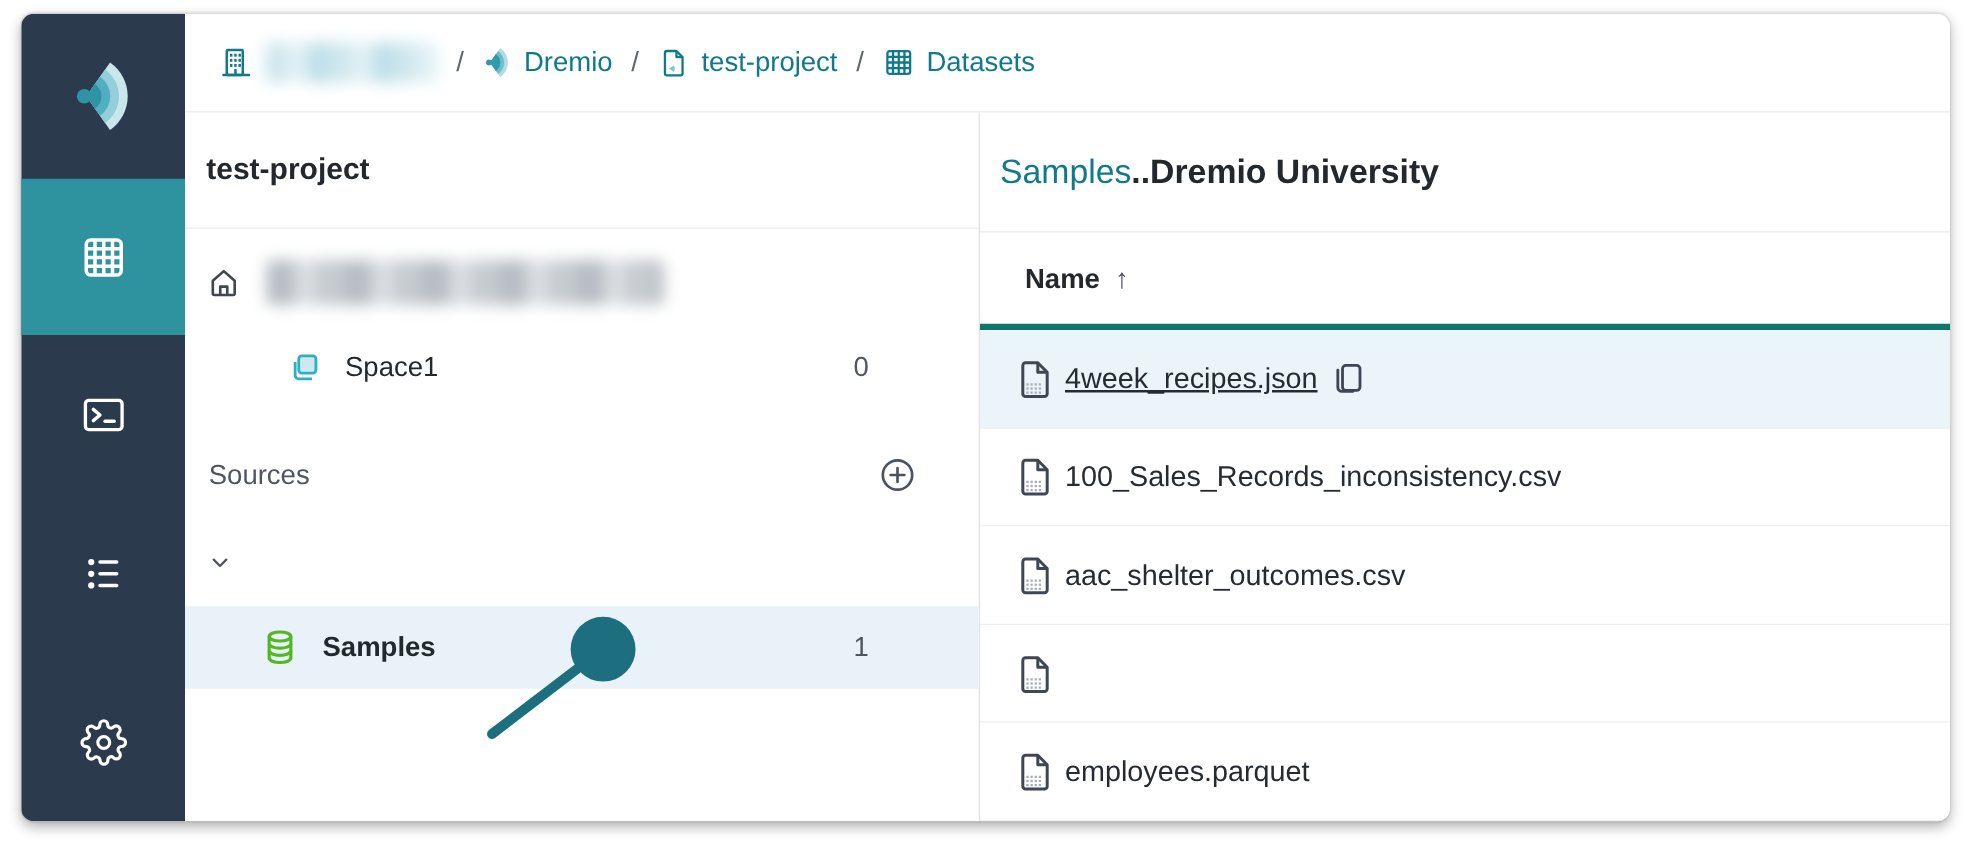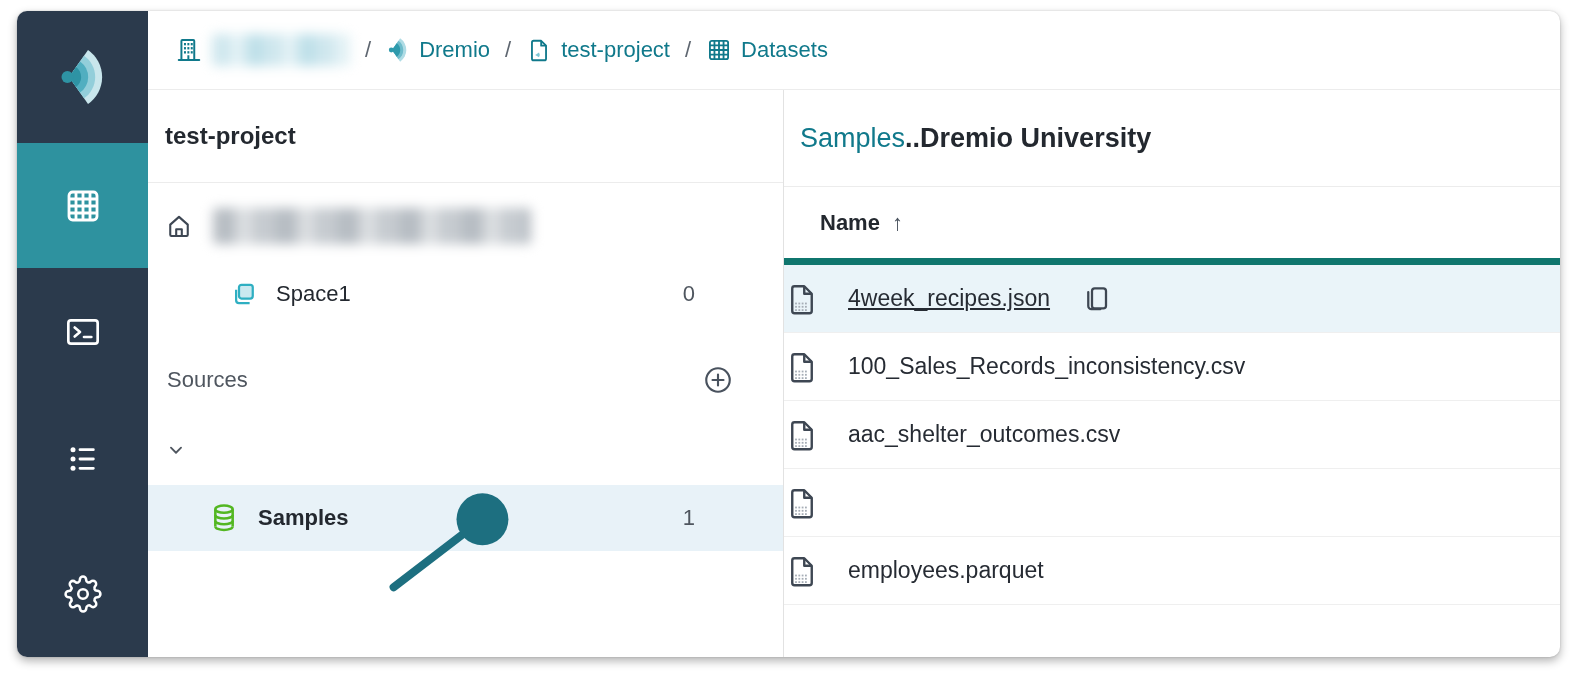--- a/index.html
+++ b/index.html
@@ -46,24 +46,24 @@
   .tname.bold{font-weight:700}
   .tcount{font-size:22px;color:var(--text-gray);margin-left:auto;margin-right:38px}
   .plus-btn{margin-left:auto;cursor:pointer;display:flex}
   .chev{display:flex;cursor:pointer}
   .annot-svg{position:absolute;inset:0;pointer-events:none}
   
   .right-panel{flex:1;display:flex;flex-direction:column;min-width:0}
   .rp-header{height:97px;border-bottom:1px solid var(--border);display:flex;align-items:center;padding-left:16px;font-size:27px;white-space:nowrap;overflow:hidden}
   .seg-link{color:var(--link);font-weight:400;cursor:pointer}
   .seg-dark{color:var(--text-dark);font-weight:700}
-  .table-head{height:78px;border-bottom:7px solid #0f766e;display:flex;align-items:center;padding-left:36px;gap:12px;cursor:pointer}
+  .table-head{height:78px;border-bottom:5px solid #0f766e;display:flex;align-items:center;padding-left:36px;gap:12px;cursor:pointer}
   .col-label{font-size:22px;font-weight:700;color:var(--text-dark)}
   .sort-arrow{font-size:22px;color:#49525E}
-  .frow{height:68px;border-bottom:1px solid #EFEFEF;display:flex;align-items:center;gap:28px;cursor:pointer}
+  .frow{height:79px;border-bottom:1px solid #EFEFEF;display:flex;align-items:center;padding-left:26px;gap:6px;cursor:pointer}
   .frow.hl{background:#EAF4F9}
   .fname{font-size:23px;color:#262B33}
   .fname.link{text-decoration:underline}
   .copy-btn{display:flex;cursor:pointer;margin-left:2px}
 </style>
 </head>
 <body>
 
 <div class="stage">
 <div class="app">

